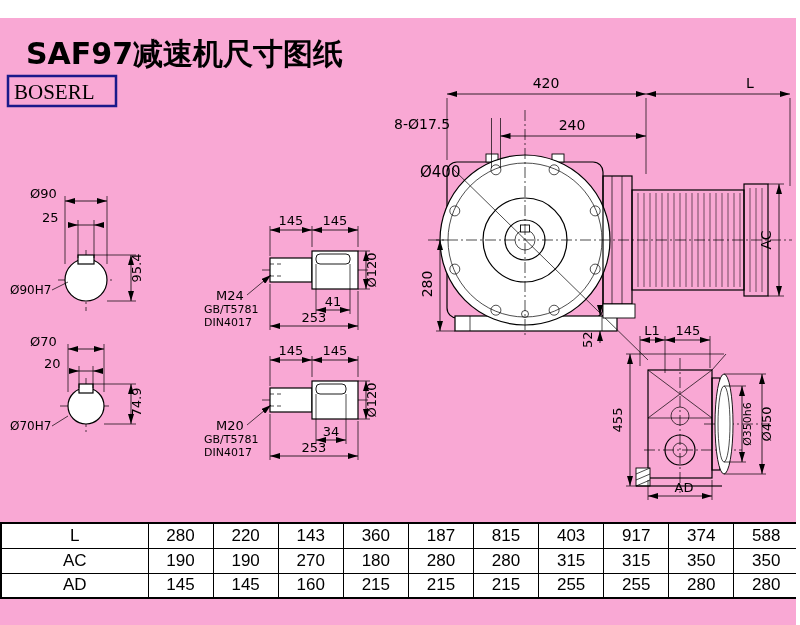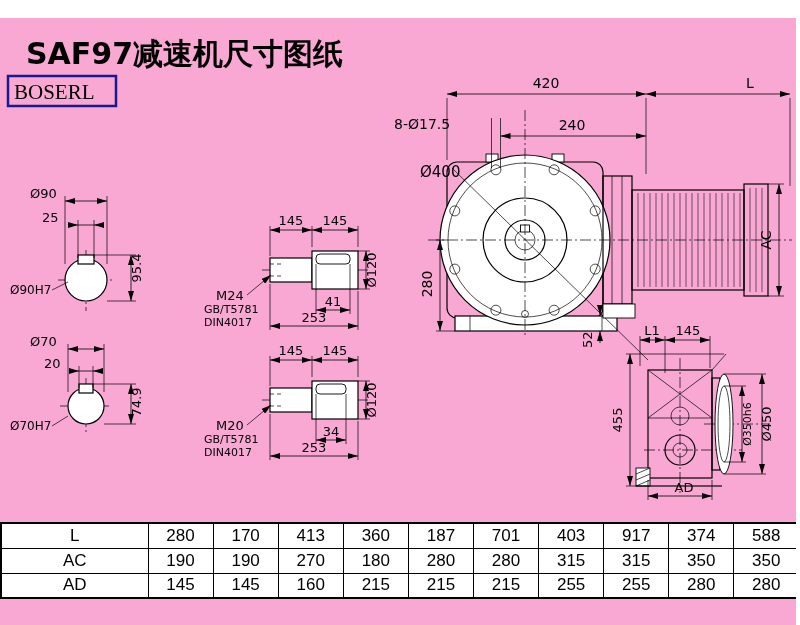--- a/index.html
+++ b/index.html
@@ -318,25 +318,25 @@
         <col>
         <col>
         <col>
         <col>
         <col>
   </colgroup>
   <tbody>
   <tr>
     <td>L</td>
     <td>280</td>
-    <td>170</td>
-    <td>413</td>
+    <td>220</td>
+    <td>143</td>
     <td>360</td>
     <td>187</td>
-    <td>701</td>
+    <td>815</td>
     <td>403</td>
     <td>917</td>
     <td>374</td>
     <td>588</td>
   </tr>
   <tr>
     <td>AC</td>
     <td>190</td>
     <td>190</td>
     <td>270</td>

